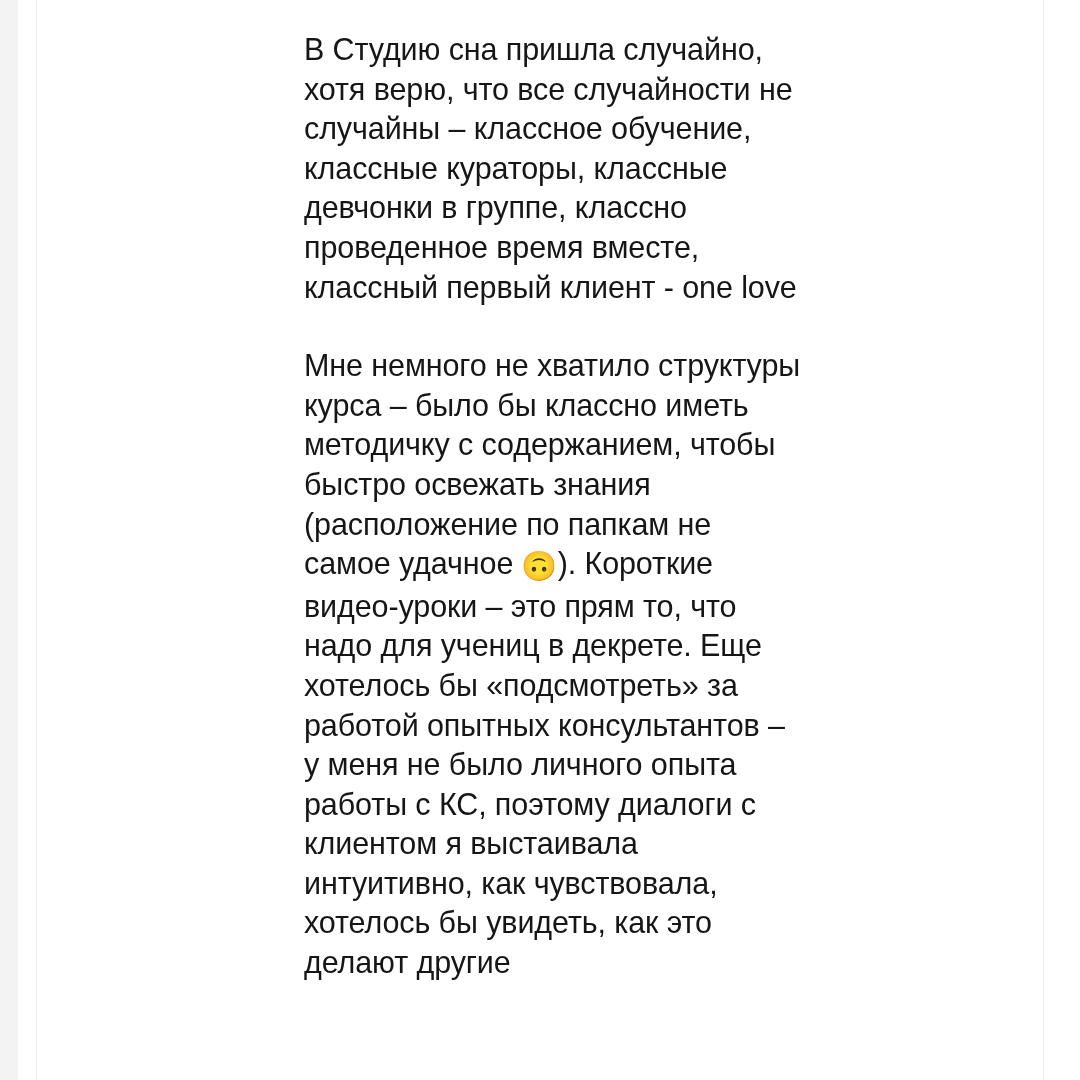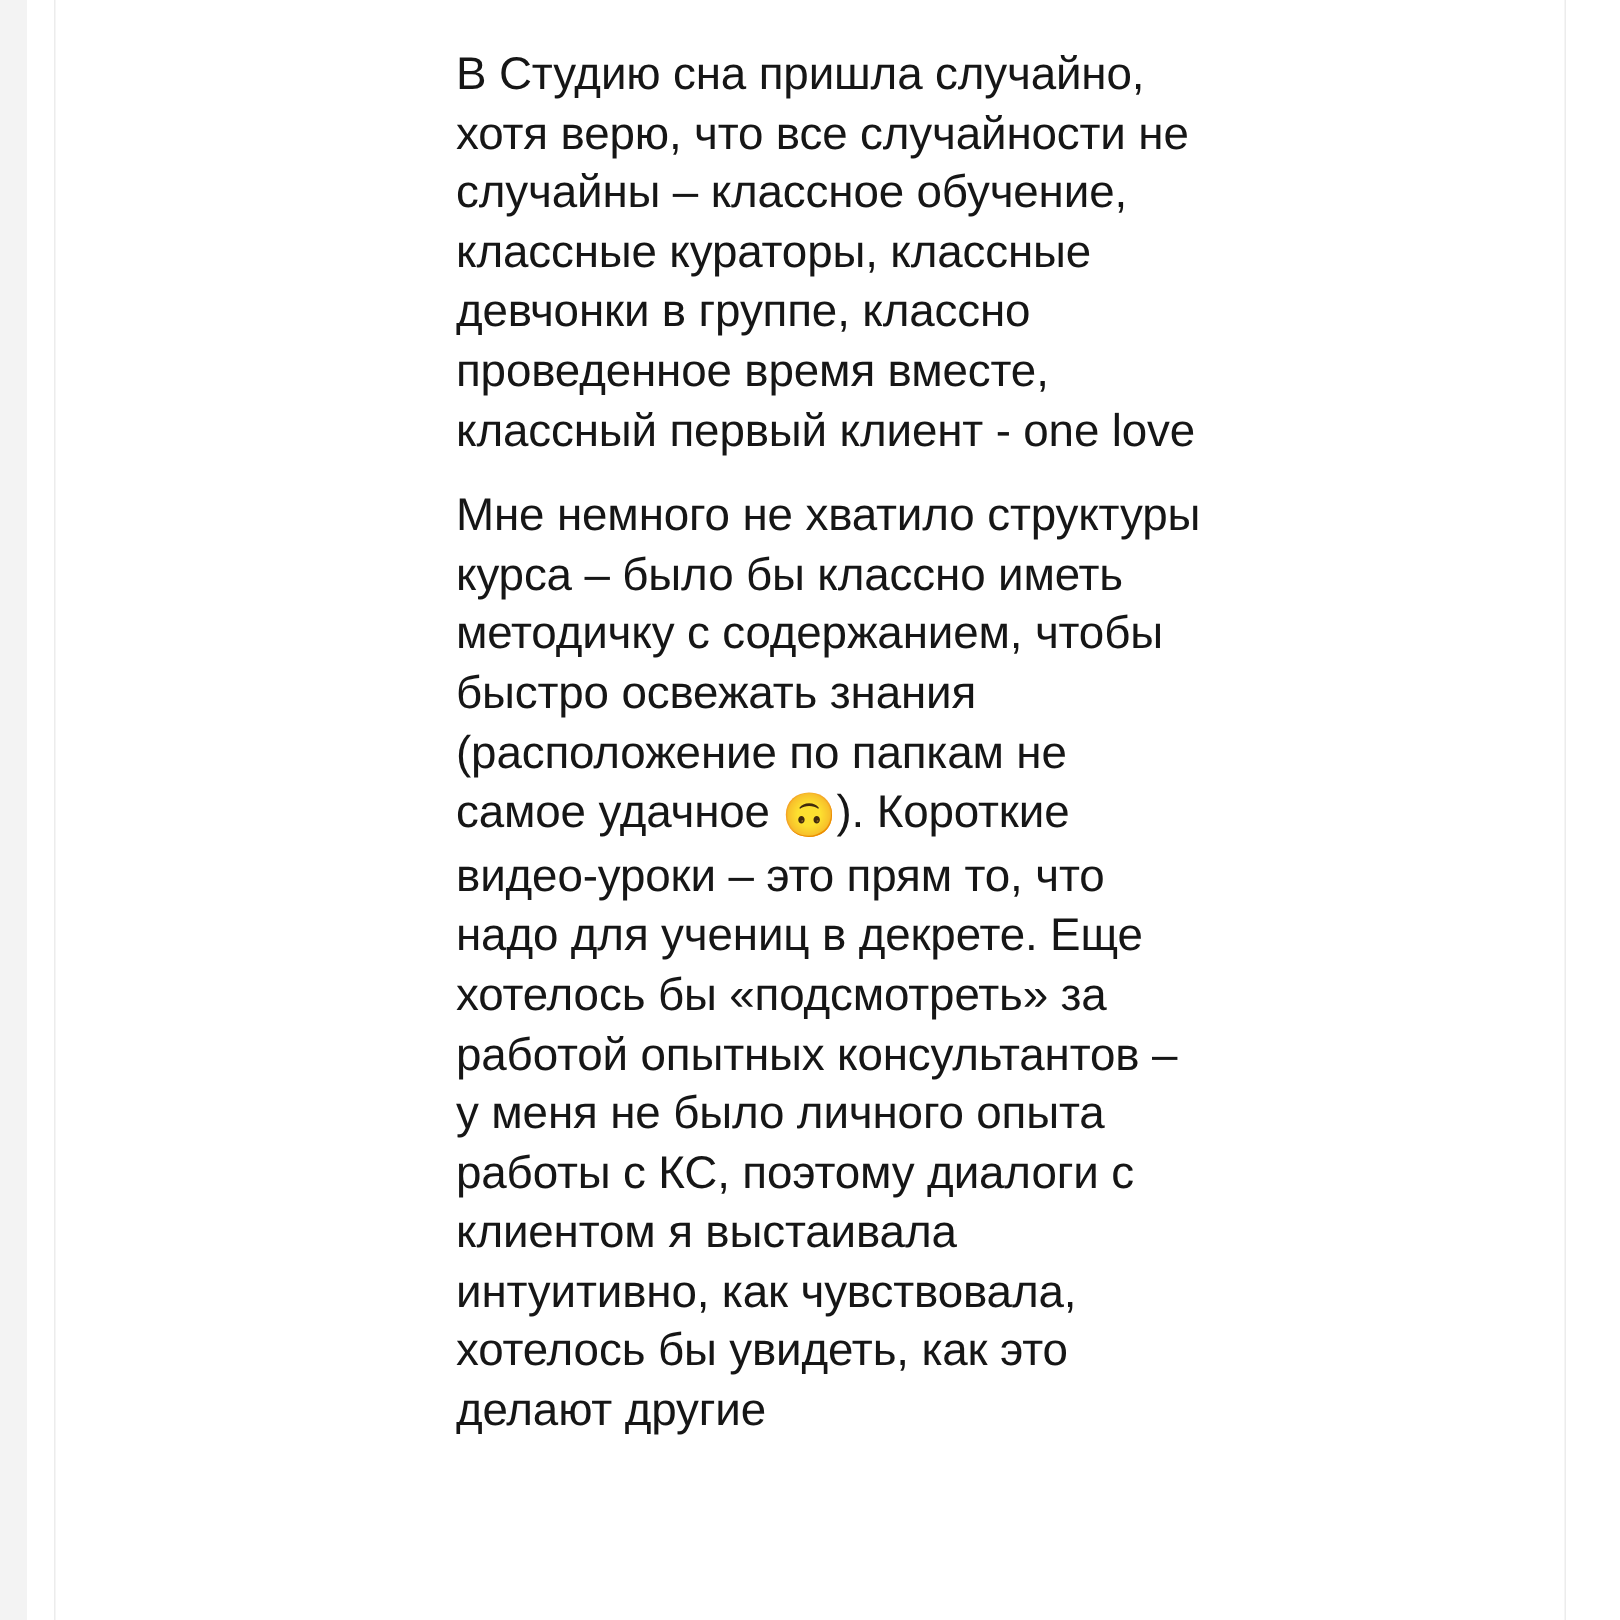--- a/index.html
+++ b/index.html
@@ -50,21 +50,21 @@
 
   .paragraph {
     font-size: 30.5px;
     line-height: 39.6px;
     color: #161616;
     letter-spacing: -0.1px;
     white-space: pre-wrap;
     word-wrap: break-word;
   }
   .paragraph + .paragraph {
-    margin-top: 17px;
+    margin-top: 39px;
   }
   .emoji {
     font-size: 29px;
     vertical-align: -2px;
   }
   
   .edge-line {
     position: absolute;
     top: 0;
     bottom: 0;

